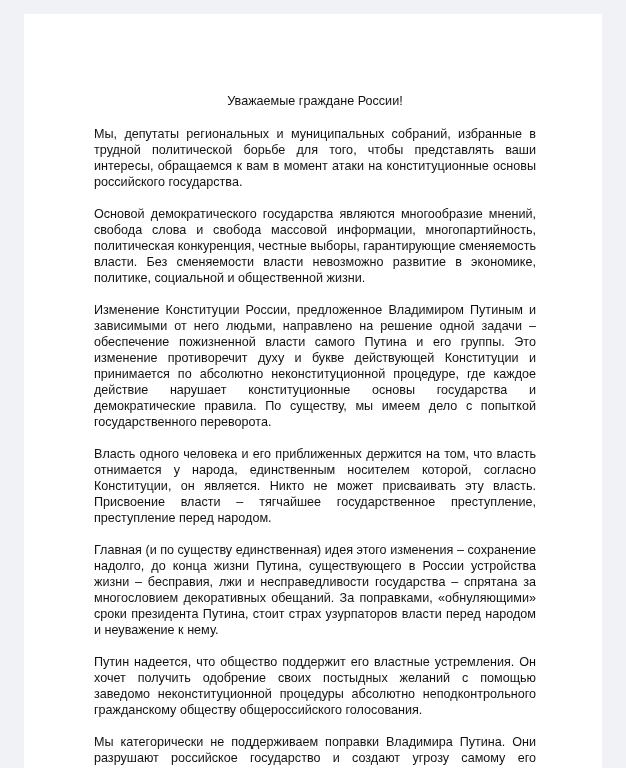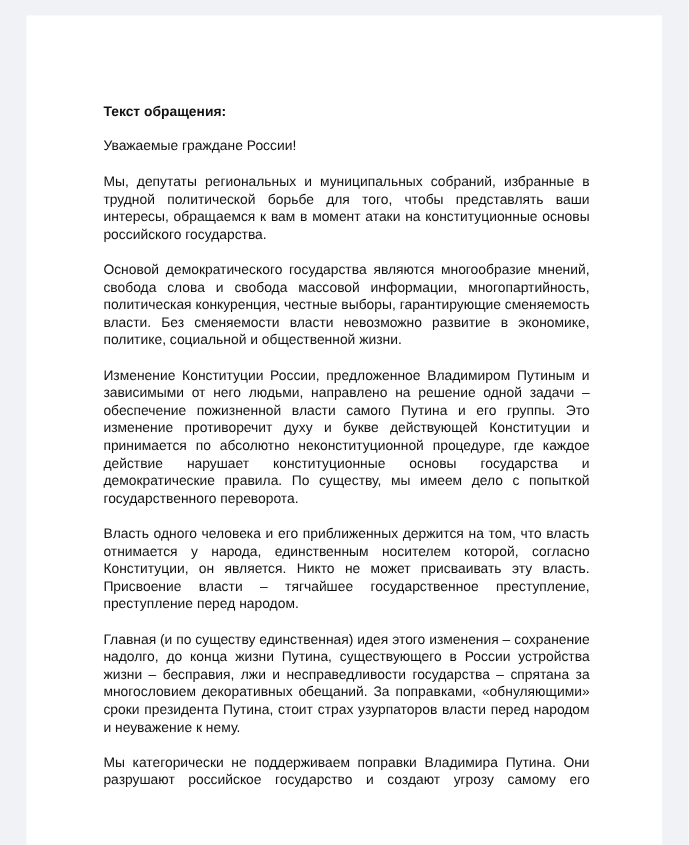--- a/index.html
+++ b/index.html
@@ -15,30 +15,30 @@
     background: #ffffff;
   }
   .content {
     position: absolute; left: 70px; top: 79px;
     width: 442px;
     color: #111;
     font-size: 12.6px;
     line-height: 16px;
   }
   .title { font-weight: bold; margin: 0 0 15px 0; }
-  .greet { margin: 0 0 17px 0; }
+  .greet { margin: 0 0 17px 0; text-align: center; }
   .para { margin: 10px 0 16px 0; text-align: justify; }
 </style>
 </head>
 <body>
 
 <div class="page">
   <div class="content">
-    <p class="title">Текст обращения:</p>
     <p class="greet">Уважаемые граждане России!</p>
     <p class="para">Мы, депутаты региональных и муниципальных собраний, избранные в трудной политической борьбе для того, чтобы представлять ваши интересы, обращаемся к вам в момент атаки на конституционные основы российского государства.</p>
     <p class="para">Основой демократического государства являются многообразие мнений, свобода слова и свобода массовой информации, многопартийность, политическая конкуренция, честные выборы, гарантирующие сменяемость власти. Без сменяемости власти невозможно развитие в экономике, политике, социальной и общественной жизни.</p>
     <p class="para">Изменение Конституции России, предложенное Владимиром Путиным и зависимыми от него людьми, направлено на решение одной задачи – обеспечение пожизненной власти самого Путина и его группы. Это изменение противоречит духу и букве действующей Конституции и принимается по абсолютно неконституционной процедуре, где каждое действие нарушает конституционные основы государства и демократические правила. По существу, мы имеем дело с попыткой государственного переворота.</p>
     <p class="para">Власть одного человека и его приближенных держится на том, что власть отнимается у народа, единственным носителем которой, согласно Конституции, он является. Никто не может присваивать эту власть. Присвоение власти – тягчайшее государственное преступление, преступление перед народом.</p>
     <p class="para">Главная (и по существу единственная) идея этого изменения – сохранение надолго, до конца жизни Путина, существующего в России устройства жизни – бесправия, лжи и несправедливости государства – спрятана за многословием декоративных обещаний. За поправками, «обнуляющими» сроки президента Путина, стоит страх узурпаторов власти перед народом и неуважение к нему.</p>
+    <p class="para">Путин надеется, что общество поддержит его властные устремления. Он хочет получить одобрение своих постыдных желаний с помощью заведомо неконституционной процедуры абсолютно неподконтрольного гражданскому обществу общероссийского голосования.</p>
     <p class="para" style="text-align-last: justify;">Мы категорически не поддерживаем поправки Владимира Путина. Они разрушают российское государство и создают угрозу самому его</p>
   </div>
 </div>
 
 </body></html>

